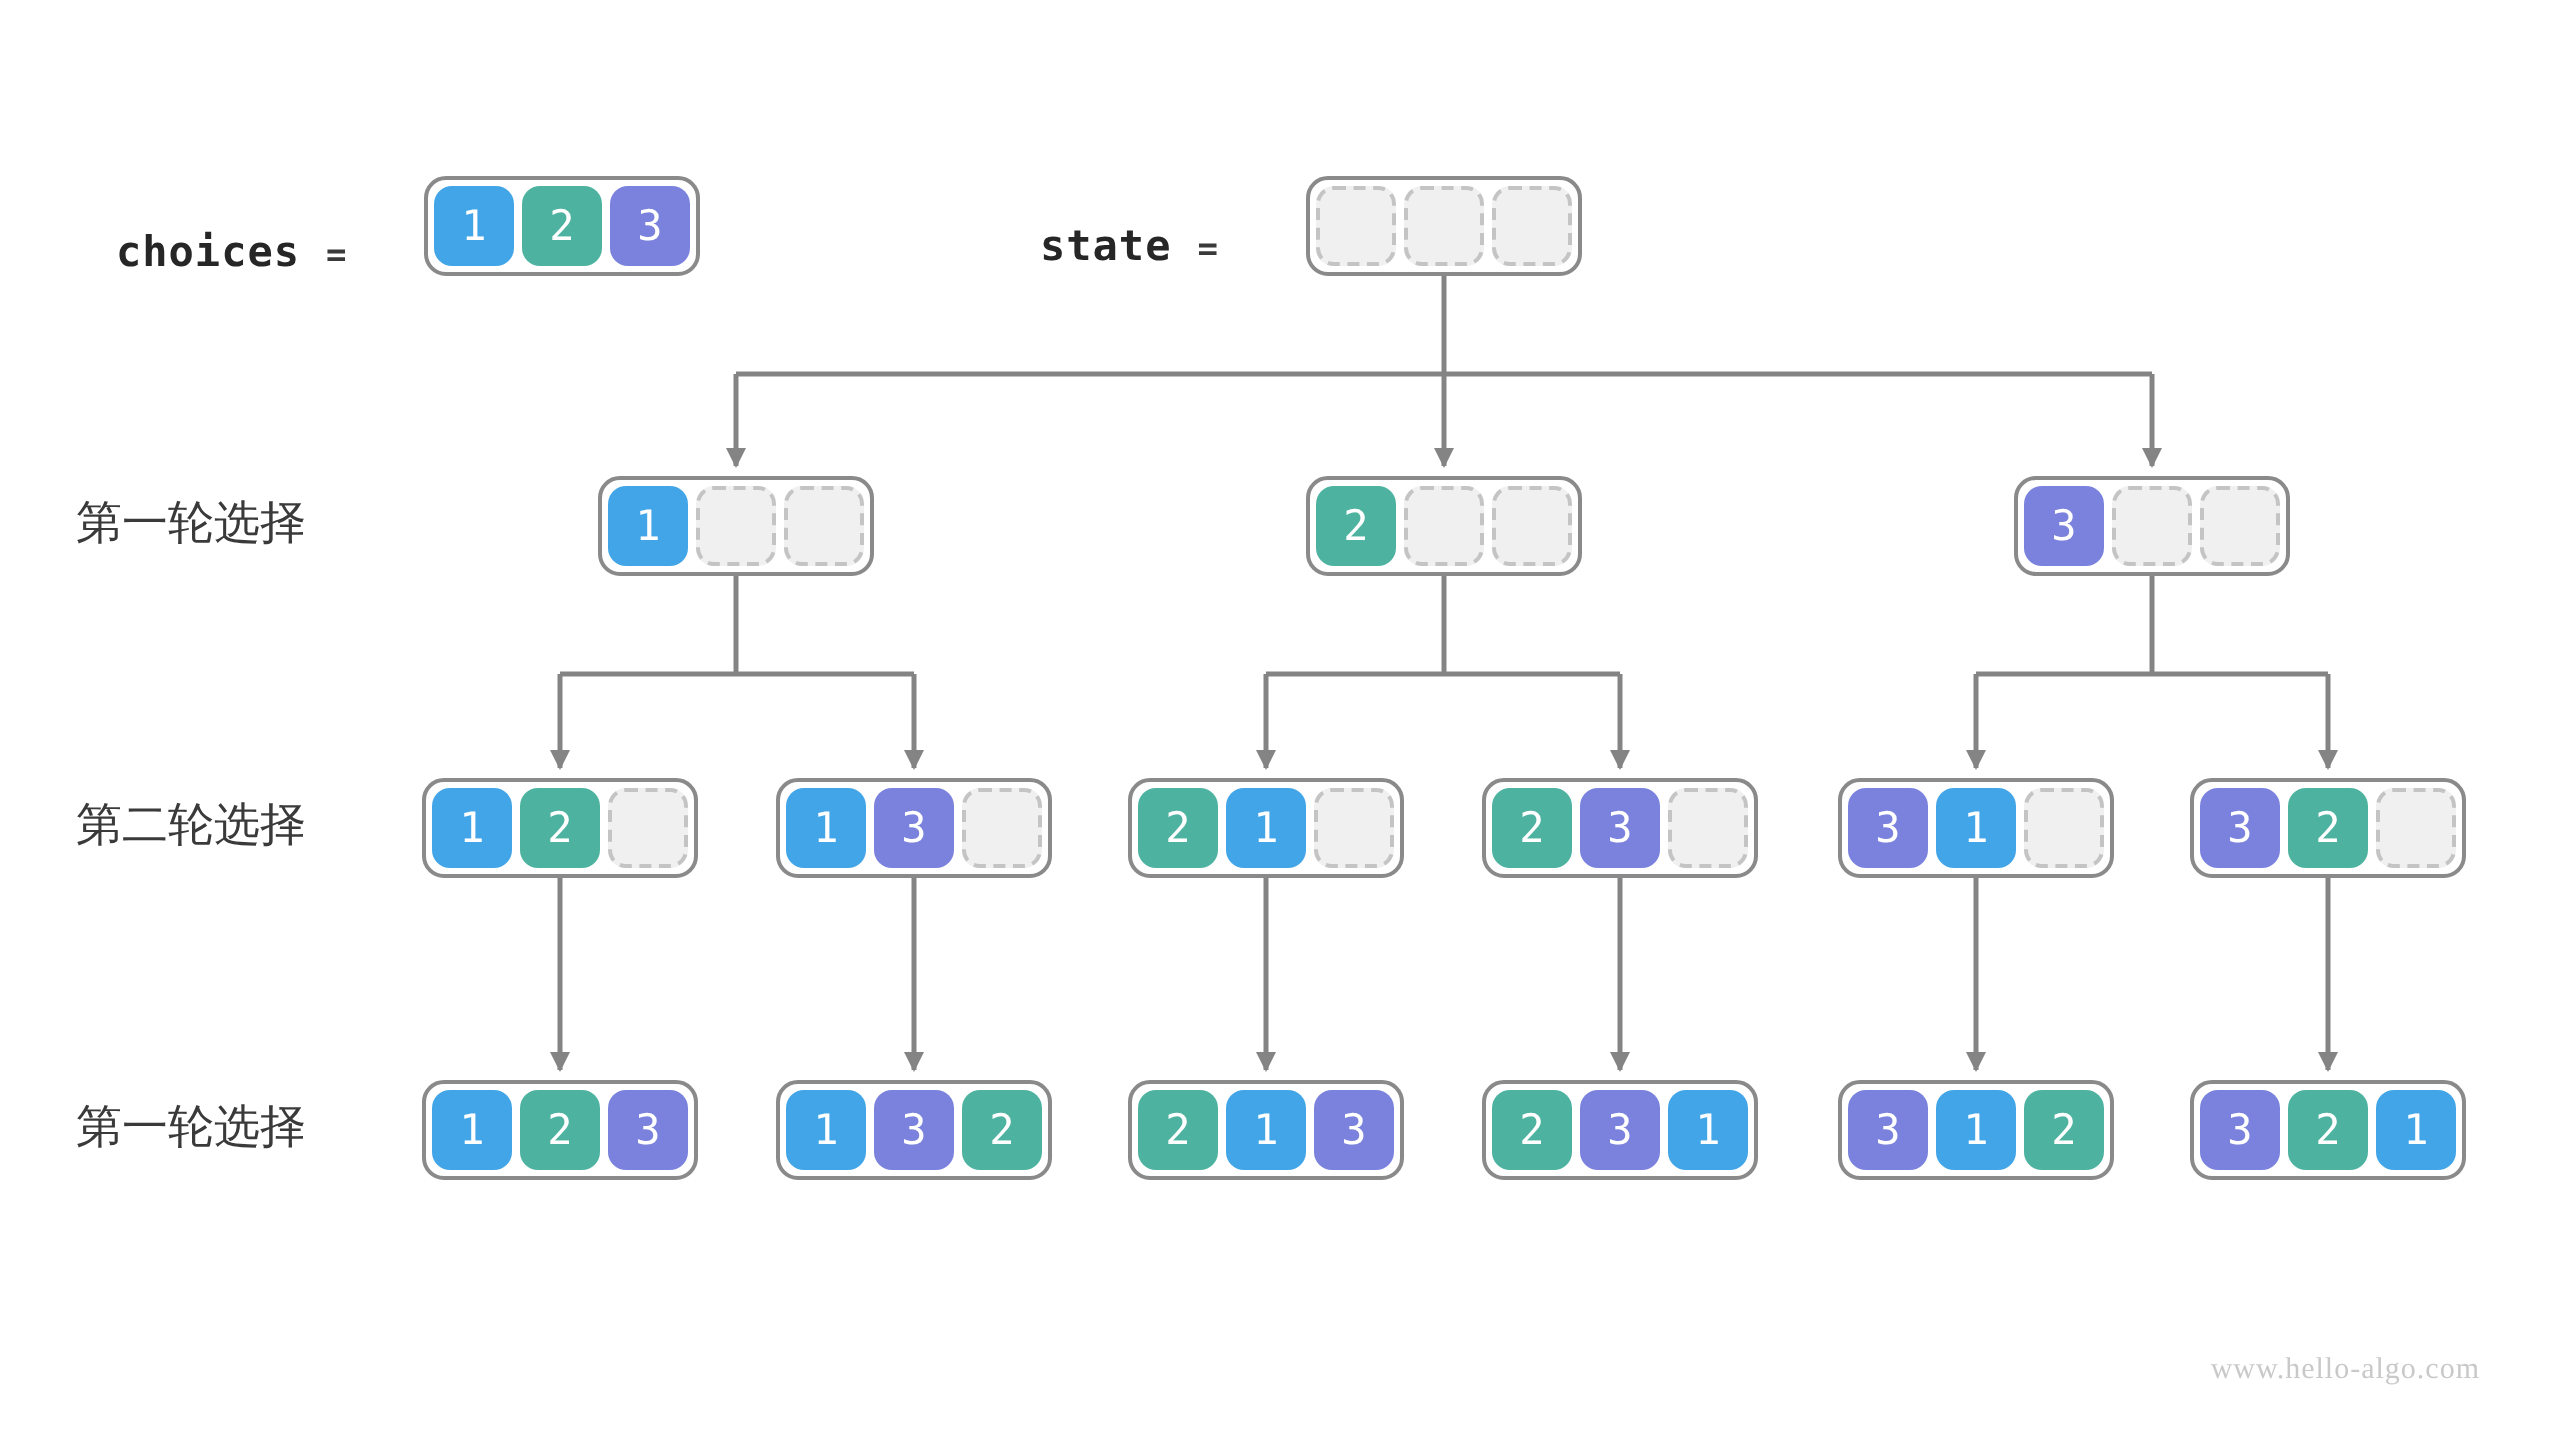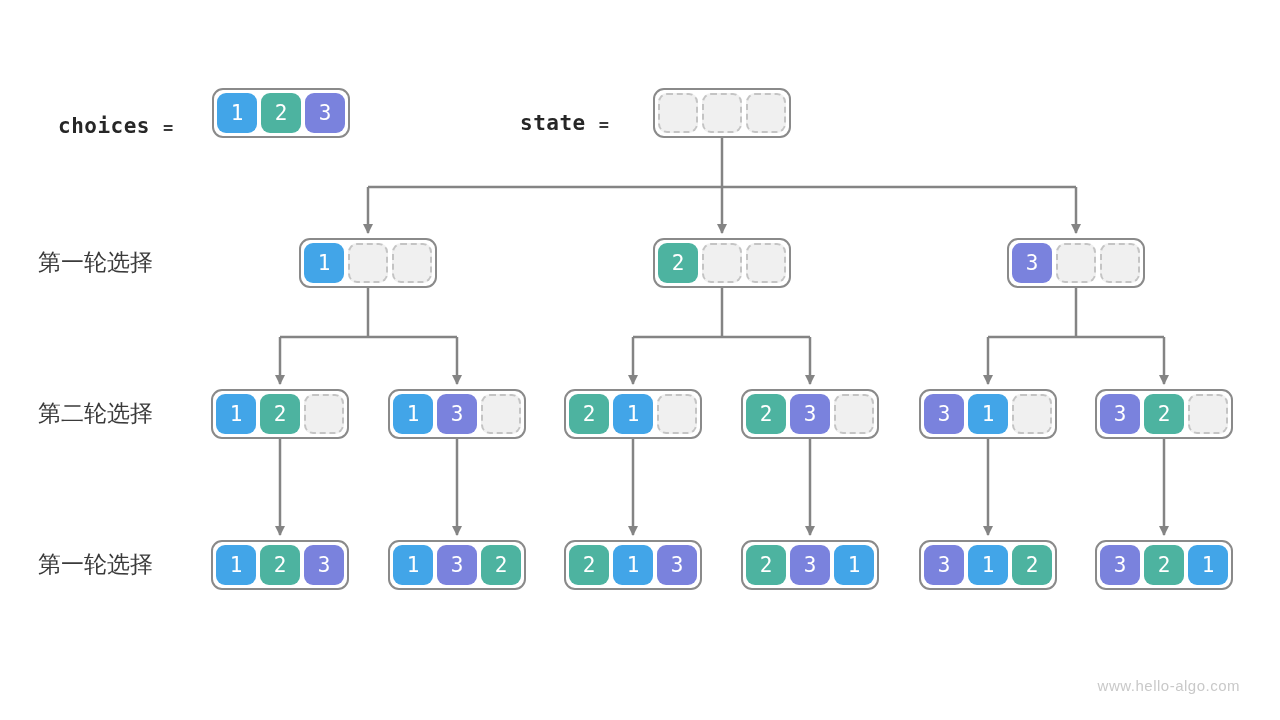--- a/index.html
+++ b/index.html
@@ -31,21 +31,21 @@
   .cell.empty{
     background:var(--empty-bg,#f0f0f0);
     border:2px dashed var(--empty-border,#c4c4c4);
   }
   .row-label{
     position:absolute;left:38px;font-size:23px;line-height:30px;
     color:var(--label-color,#3a3a3a);white-space:nowrap;
   }
   .watermark{
     position:absolute;right:40px;bottom:26px;
-    font-family:Liberation Sans, sans-serif;
+    font-family:Liberation Serif, serif;
     font-size:15px;color:var(--watermark-color,#c9c9c9);letter-spacing:.5px;
   }
 </style>
 </head>
 <body>
 
 <div>
 
   <svg id="arrow-layer" width="1280" height="720" viewBox="0 0 1280 720">
     <defs>

